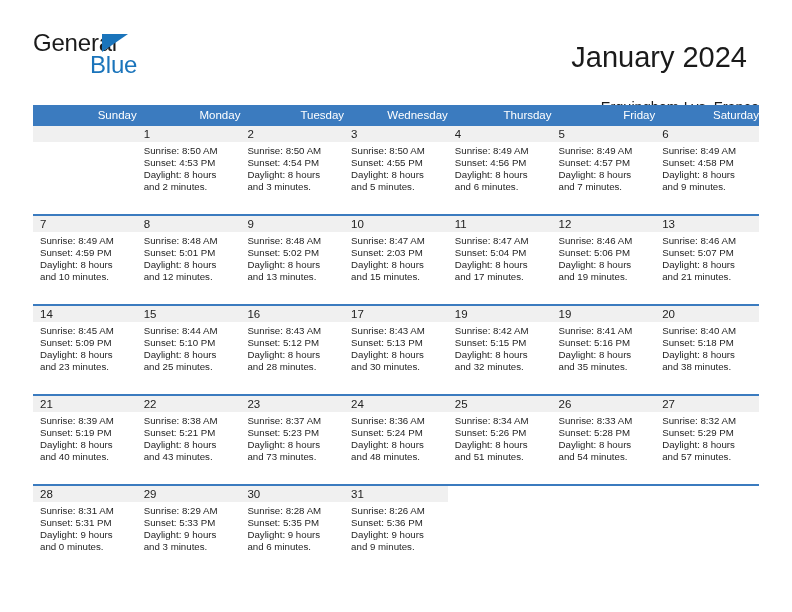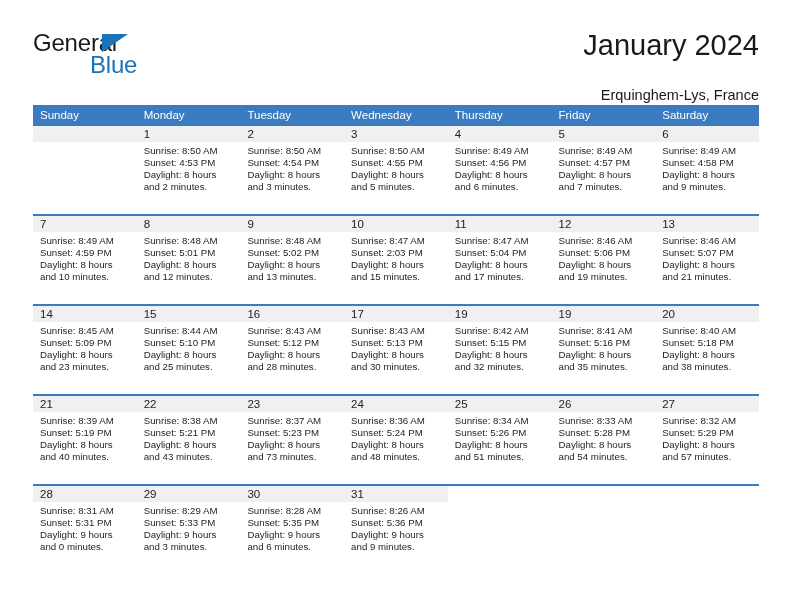--- a/index.html
+++ b/index.html
@@ -74,21 +74,21 @@
     position: absolute;
     right: 0;
     top: 0;
     text-align: right;
   }
   .cal-title {
     font-size: 29px;
     line-height: 34px;
     color: #1a1a1a;
     font-weight: normal;
-    margin: 0;
+    margin: 12px;
     font-family: "Liberation Sans", sans-serif;
   }
   .cal-subtitle {
     font-size: 14.5px;
     line-height: 22px;
     color: #1a1a1a;
     margin: 22px 0 0 0;
     font-family: "Liberation Sans", sans-serif;
   }
 
@@ -101,21 +101,21 @@
     border-collapse: collapse;
     table-layout: fixed;
   }
   .calendar col { width: 103.71px; }
 
   .calendar thead th {
     background: #3b7bbf;
     color: #ffffff;
     font-size: 11.5px;
     font-weight: normal;
-    text-align: left;
+    text-align: right;
     padding: 4px 0 5px 7px;
     height: 10px;
     font-family: "Liberation Sans", sans-serif;
     border: none;
     margin-top: 33px;
   }
 
   .calendar tbody td {
     vertical-align: top;
     padding: 0;

